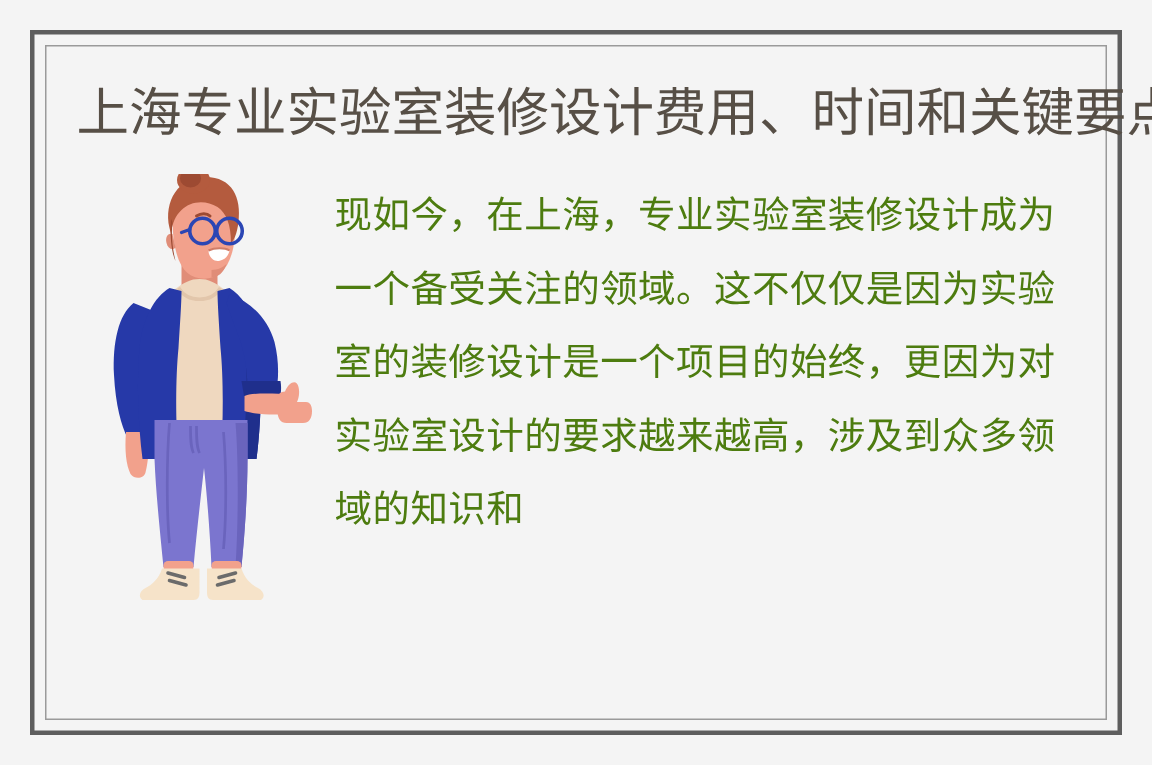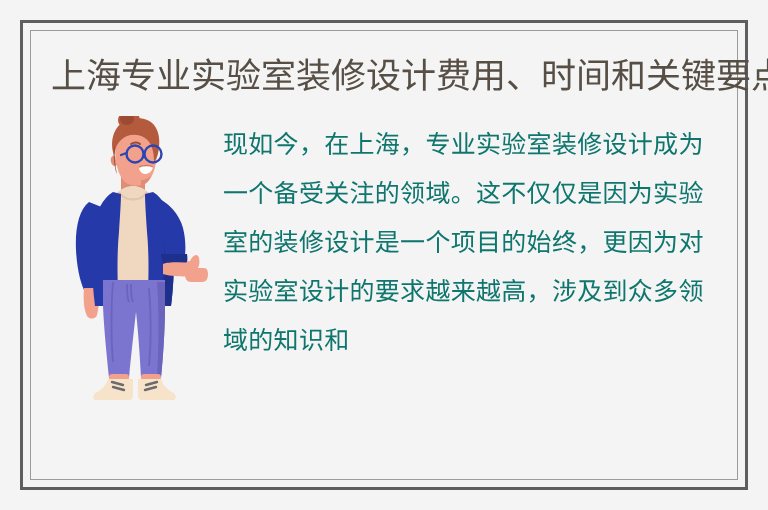--- a/index.html
+++ b/index.html
@@ -79,21 +79,21 @@
     height: 290px;
   }
 
   #article-body-text {
     flex: 1 1 auto;
     margin: 0;
     padding-left: 14px;
     padding-top: 6px;
     font-size: 25px;
     line-height: 49px;
-    color: #0f766e;
+    color: #4d7c0f;
     text-align: left;
     letter-spacing: 0.3px;
     word-break: break-all;
   }
 </style>
 </head>
 <body>
 
 <div id="article-card">
   <div id="article-inner-frame">

